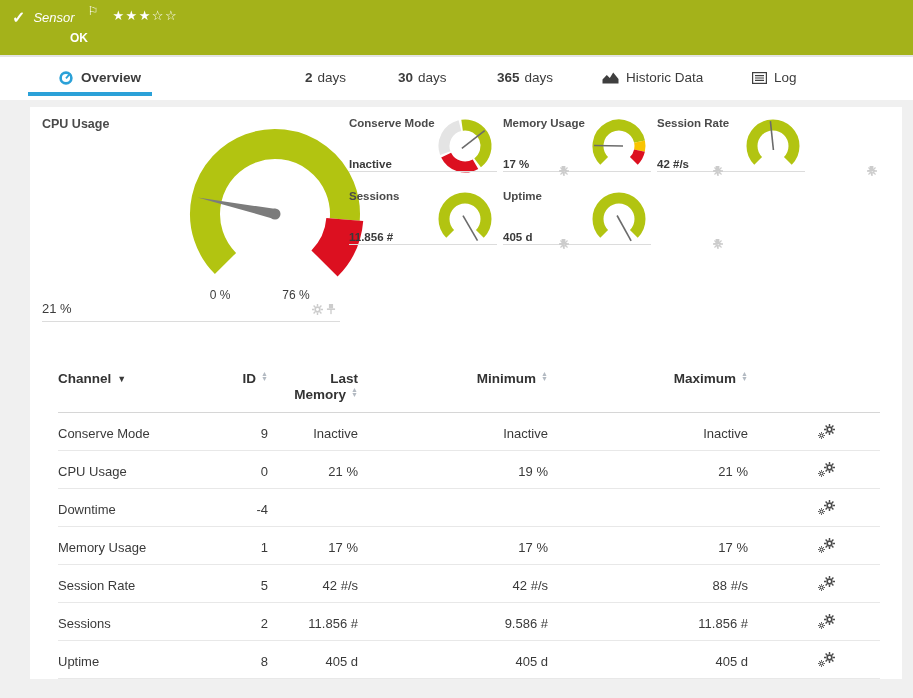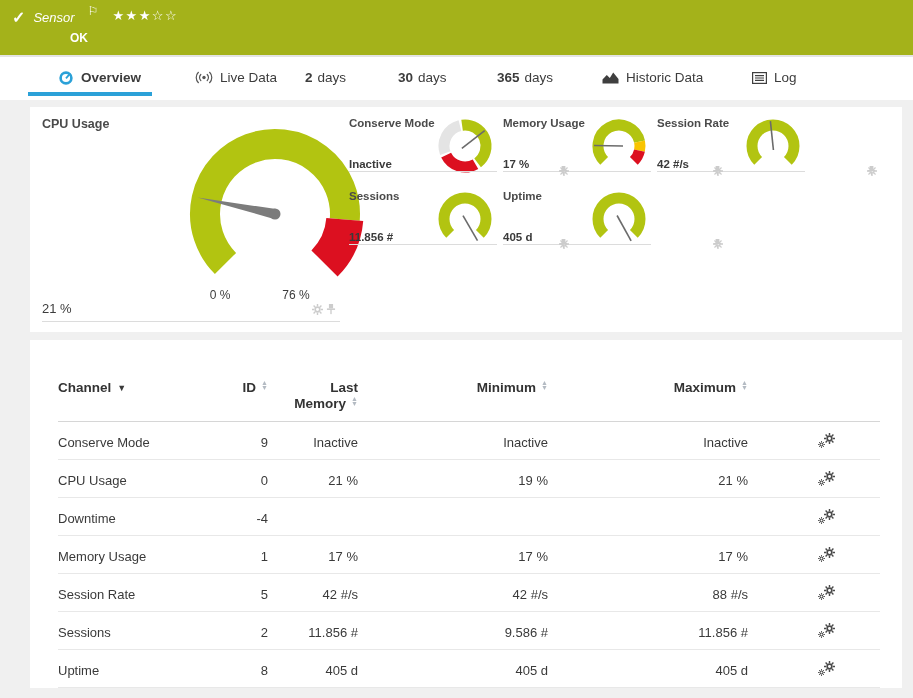--- a/index.html
+++ b/index.html
@@ -28,21 +28,21 @@
   #tab-2days{left:305px;}
   #tab-30days{left:398px;}
   #tab-365days{left:497px;}
   #tab-historic{left:602px;}
   #tab-log{left:752px;}
   #tab-settings{left:845px;}
   .active-underline{position:absolute;left:28px;top:35px;width:124px;height:4px;background:#2ba1d8;}
   
   .panel{position:absolute;left:30px;width:872px;background:#fff;}
   #panel-gauges{top:107px;height:225px;}
-  #panel-table{top:340px;height:348px;}
+  #panel-table{top:331px;height:348px;}
   
   .cpu-title{position:absolute;left:12px;top:10px;font-size:12.5px;font-weight:bold;color:#4a4a4a;}
   .cpu-svg{position:absolute;left:150px;top:15px;}
   .cpu-scale-min{position:absolute;left:168px;top:181px;width:44px;text-align:center;font-size:12px;color:#3c3c3c;}
   .cpu-scale-max{position:absolute;left:238px;top:181px;width:56px;text-align:center;font-size:12px;color:#3c3c3c;}
   .cpu-value{position:absolute;left:12px;top:194px;font-size:13px;color:#3c3c3c;}
   .cpu-icons{position:absolute;left:282px;top:197px;display:flex;gap:3px;align-items:center;}
   .cpu-line{position:absolute;left:12px;top:214px;width:298px;border-top:1px solid #dcdcdc;}
   
   .scell{position:absolute;width:148px;height:66px;}
@@ -93,29 +93,20 @@
 <div class="tabbar">
   <div class="tab" id="tab-overview">
     <span class="ticon">
       <svg width="16" height="16" viewBox="0 0 16 16">
           <circle cx="8" cy="8" r="5.4" fill="none" stroke="#2ba1d8" stroke-width="2.6"></circle>
           <line x1="8" y1="8.4" x2="11.6" y2="4.2" stroke="#2ba1d8" stroke-width="1.8"></line>
         </svg>
     </span>
     <span>Overview</span>
   </div>
-  <div class="tab" id="tab-livedata">
-    <span class="ticon">
-      <svg width="18" height="13" viewBox="0 0 18 13">
-          <circle cx="9" cy="6.5" r="1.7" fill="#555"></circle>
-          <path d="M5.8 3.5a4.2 4.2 0 0 0 0 6 M12.2 3.5a4.2 4.2 0 0 1 0 6 M3.4 1.3a7.3 7.3 0 0 0 0 10.4 M14.6 1.3a7.3 7.3 0 0 1 0 10.4" fill="none" stroke="#555" stroke-width="1.2" stroke-linecap="round"></path>
-        </svg>
-    </span>
-    <span>Live Data</span>
-  </div>
   <div class="tab" id="tab-2days">
     <span class="num">2</span>
     <span>days</span>
   </div>
   <div class="tab" id="tab-30days">
     <span class="num">30</span>
     <span>days</span>
   </div>
   <div class="tab" id="tab-365days">
     <span class="num">365</span>

